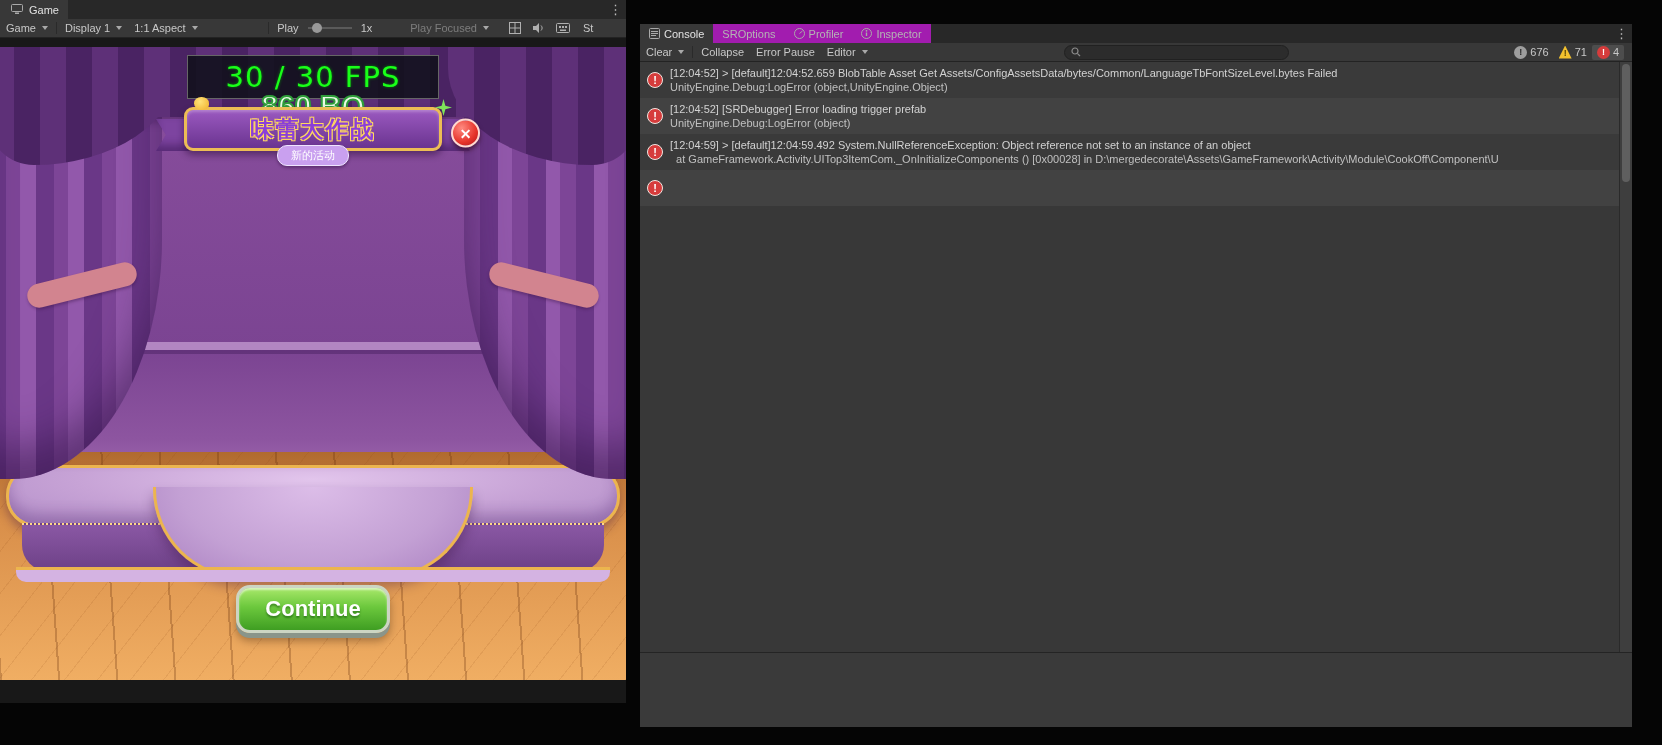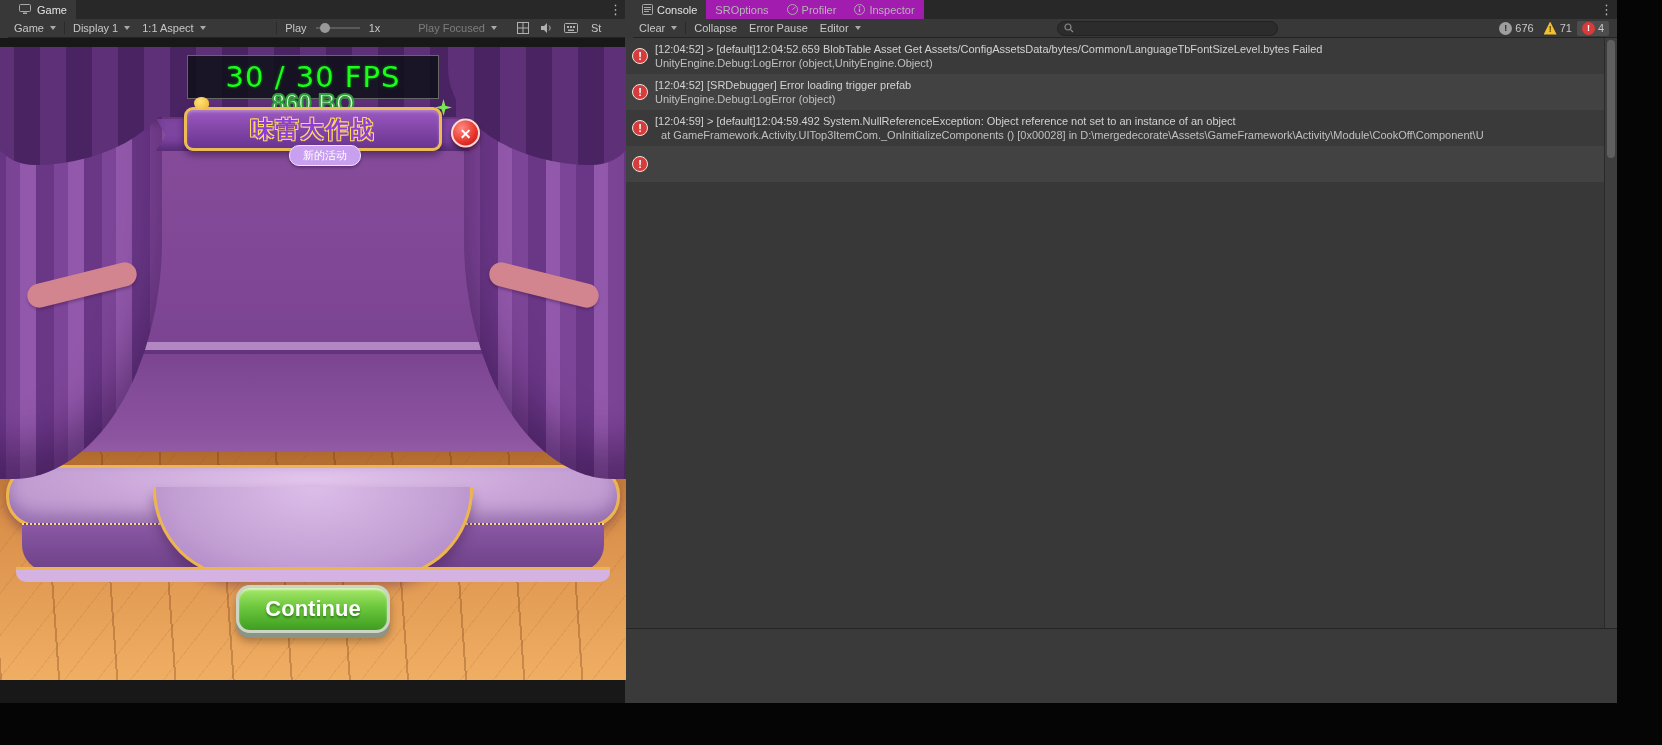--- a/index.html
+++ b/index.html
@@ -1,21 +1,21 @@
 <!DOCTYPE html>
 <html><head>
 <meta charset="utf-8">
 <style>
   * { box-sizing: border-box; margin: 0; padding: 0; }
   html,body { width:1662px; height:745px; overflow:hidden; background:#050505;
     font-family:"Liberation Sans", sans-serif; }
   .window { position:relative; width:1662px; height:745px; background:#050505; }
 
   
-  .panel { position:absolute; top:0; background:#383838;padding-left:8px; }
+  .panel { position:absolute; top:0; background:#383838; }
   .tabbar { height:19px; background:#282828; display:flex; align-items:stretch; position:relative; }
   .tab { display:flex; align-items:center; gap:4px; padding:0 9px; font-size:11px; color:#b4b4b4;
     background:#a21caf; cursor:default; white-space:nowrap; }
   .tab.active { background:#383838; color:#e2e2e2; }
   .kebab { position:absolute; right:4px; top:1px; color:#bdbdbd; font-size:13px; line-height:17px; cursor:default; }
   .toolbar { height:19px; background:#383838; border-bottom:1px solid #232323; display:flex;
     align-items:center; font-size:11px; color:#c8c8c8; overflow:hidden; }
   .tb-item { display:flex; align-items:center; gap:4px; padding:0 6px; height:100%; white-space:nowrap; }
   .tb-item.disabled { color:#7d7d7d; }
   .dd-arrow { width:0; height:0; border-left:3px solid transparent; border-right:3px solid transparent;
@@ -73,54 +73,54 @@
 
   .fps-box { position:absolute; left:50%; top:8px; transform:translateX(-50%); width:252px; height:44px;
     background:rgba(16,16,26,.88); border:1px solid #666; z-index:10;
     display:flex; align-items:center; justify-content:center; }
   .fps-text { color:#19ff19; font-size:29px; font-weight:normal; letter-spacing:1px;
     font-family:"DejaVu Sans", sans-serif; text-shadow:0 0 3px rgba(0,170,0,.8); }
 
   .banner-group { position:absolute; left:50%; top:60px; transform:translateX(-50%);
     width:282px; height:52px; z-index:11; }
   .banner-overlay-text { position:absolute; left:50%; transform:translateX(-50%); top:-18px;
-    font-size:24px; font-weight:bold; color:#eafbe6; -webkit-text-stroke:2px #2f9e3a;
+    font-size:30px; font-weight:bold; color:#eafbe6; -webkit-text-stroke:2px #2f9e3a;
     text-shadow:0 0 2px #1d6b26; z-index:1; }
   .banner-ribbon { position:absolute; top:12px; width:38px; height:32px; background:#7d44a0; z-index:2;
     box-shadow:inset 0 -6px 8px rgba(50,15,75,.5); }
   .banner-ribbon.left  { left:-16px; clip-path:polygon(100% 0, 0 0, 26% 50%, 0 100%, 100% 100%); }
   .banner-ribbon.right { right:-16px; clip-path:polygon(0 0, 100% 0, 74% 50%, 100% 100%, 0 100%); }
   .banner { position:absolute; left:12px; right:12px; top:0; height:44px; z-index:3;
     background:linear-gradient(180deg,#9b59c0,#6a3490); border:3px solid #edbd55; border-radius:9px;
     box-shadow:0 4px 7px rgba(30,5,45,.45), inset 0 2px 3px rgba(255,255,255,.25);
     display:flex; align-items:center; justify-content:center; }
   .banner-title { font-size:23px; font-weight:bold; letter-spacing:2px; color:#8b3fd8;
     text-shadow:-1px -1px 0 #ffd95e, 1px -1px 0 #ffd95e, -1px 1px 0 #ffd95e, 1px 1px 0 #ffd95e; }
   .banner-pill { position:absolute; left:50%; transform:translateX(-50%); top:38px; z-index:4;
     padding:2px 13px; background:#c9a0ef; border:1px solid #efe4ff; border-radius:10px;
-    color:#fff; font-size:11px; white-space:nowrap; box-shadow:0 2px 3px rgba(40,10,60,.4);margin-left:12px; }
+    color:#fff; font-size:11px; white-space:nowrap; box-shadow:0 2px 3px rgba(40,10,60,.4); }
   .banner-ornament { position:absolute; left:22px; top:-10px; width:15px; height:13px; z-index:4;
     background:radial-gradient(circle at 40% 35%, #ffe37a, #f0b028); border-radius:50% 50% 45% 55%; }
   .sparkle { position:absolute; right:2px; top:-8px; width:17px; height:17px; z-index:5; background:#7ee35a;
     clip-path:polygon(50% 0, 61% 39%, 100% 50%, 61% 61%, 50% 100%, 39% 61%, 0 50%, 39% 39%); }
   .close-btn { position:absolute; right:-26px; top:50%; transform:translateY(-50%); z-index:6;
     width:29px; height:29px; border-radius:50%; border:2px solid #ffd9d0;
     background:radial-gradient(circle at 35% 30%, #ff8a80, #e6332a 60%, #ab151c);
     box-shadow:0 3px 4px rgba(40,0,0,.5); color:#fff; font-size:14px; font-weight:bold;
     display:flex; align-items:center; justify-content:center; cursor:default; }
 
   .continue-btn { position:absolute; left:50%; bottom:47px; transform:translateX(-50%); z-index:10;
     width:154px; height:48px; border-radius:14px; border:3px solid #ccd5c3;
     background:linear-gradient(180deg,#a8e86a 0%, #6cc83d 45%, #3f9e22 100%);
     box-shadow:0 5px 0 #8a958a, 0 8px 8px rgba(40,20,5,.35), inset 0 2px 2px rgba(255,255,255,.55);
     color:#fff; font-size:22px; font-weight:bold; text-shadow:0 2px 2px rgba(0,60,0,.45);
     display:flex; align-items:center; justify-content:center; cursor:default; }
 
   
-  .right-panel { left:625px; width:992px; height:703px; }
+  .right-panel { left:640px; width:992px; height:703px;margin-top:24px; }
   .ctab-icon { width:11px; height:11px; display:inline-block; }
   .search { flex:1; margin:2px 8px; height:15px; background:#2c2c2c; border:1px solid #212121;
     border-radius:8px; display:flex; align-items:center; padding:0 6px; gap:4px; min-width:120px; max-width:400px; }
   .search input { flex:1; background:transparent; border:none; outline:none; color:#d8d8d8; font-size:11px; }
   .badge { display:flex; align-items:center; gap:3px; padding:1px 5px; color:#c8c8c8; font-size:11px;
     border-radius:2px; }
   .badge.active { background:#4d4d4d; }
   .bicon { width:13px; height:13px; display:flex; align-items:center; justify-content:center;
     font-size:9px; font-weight:bold; line-height:1; }
   .bicon.info  { background:#9e9e9e; color:#2b2b2b; border-radius:50%; }

